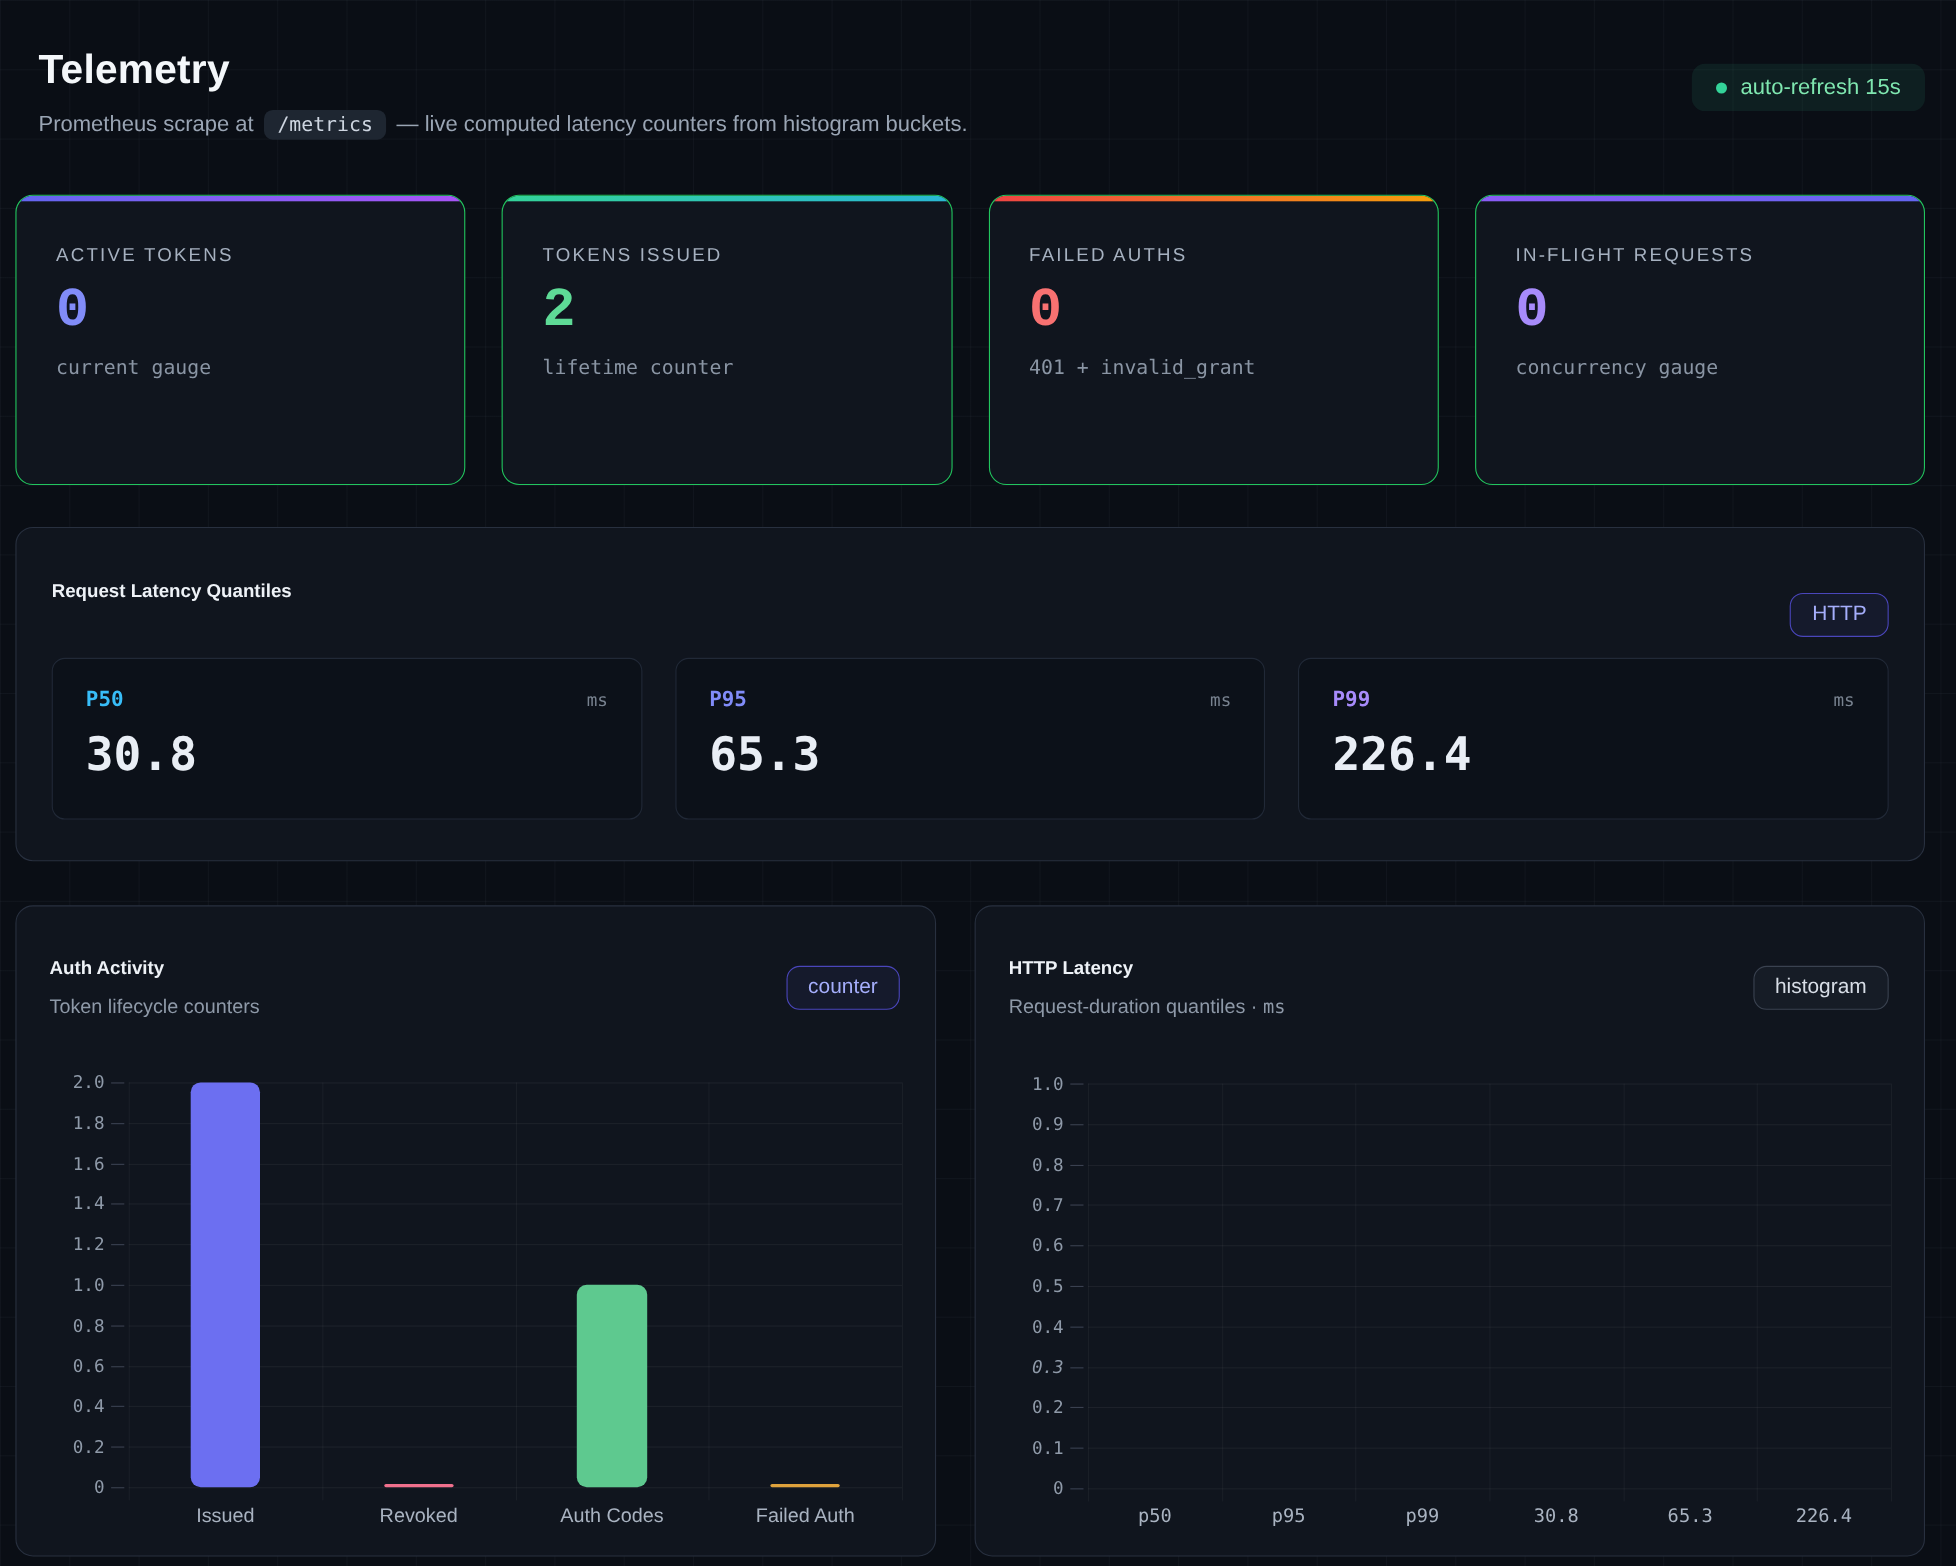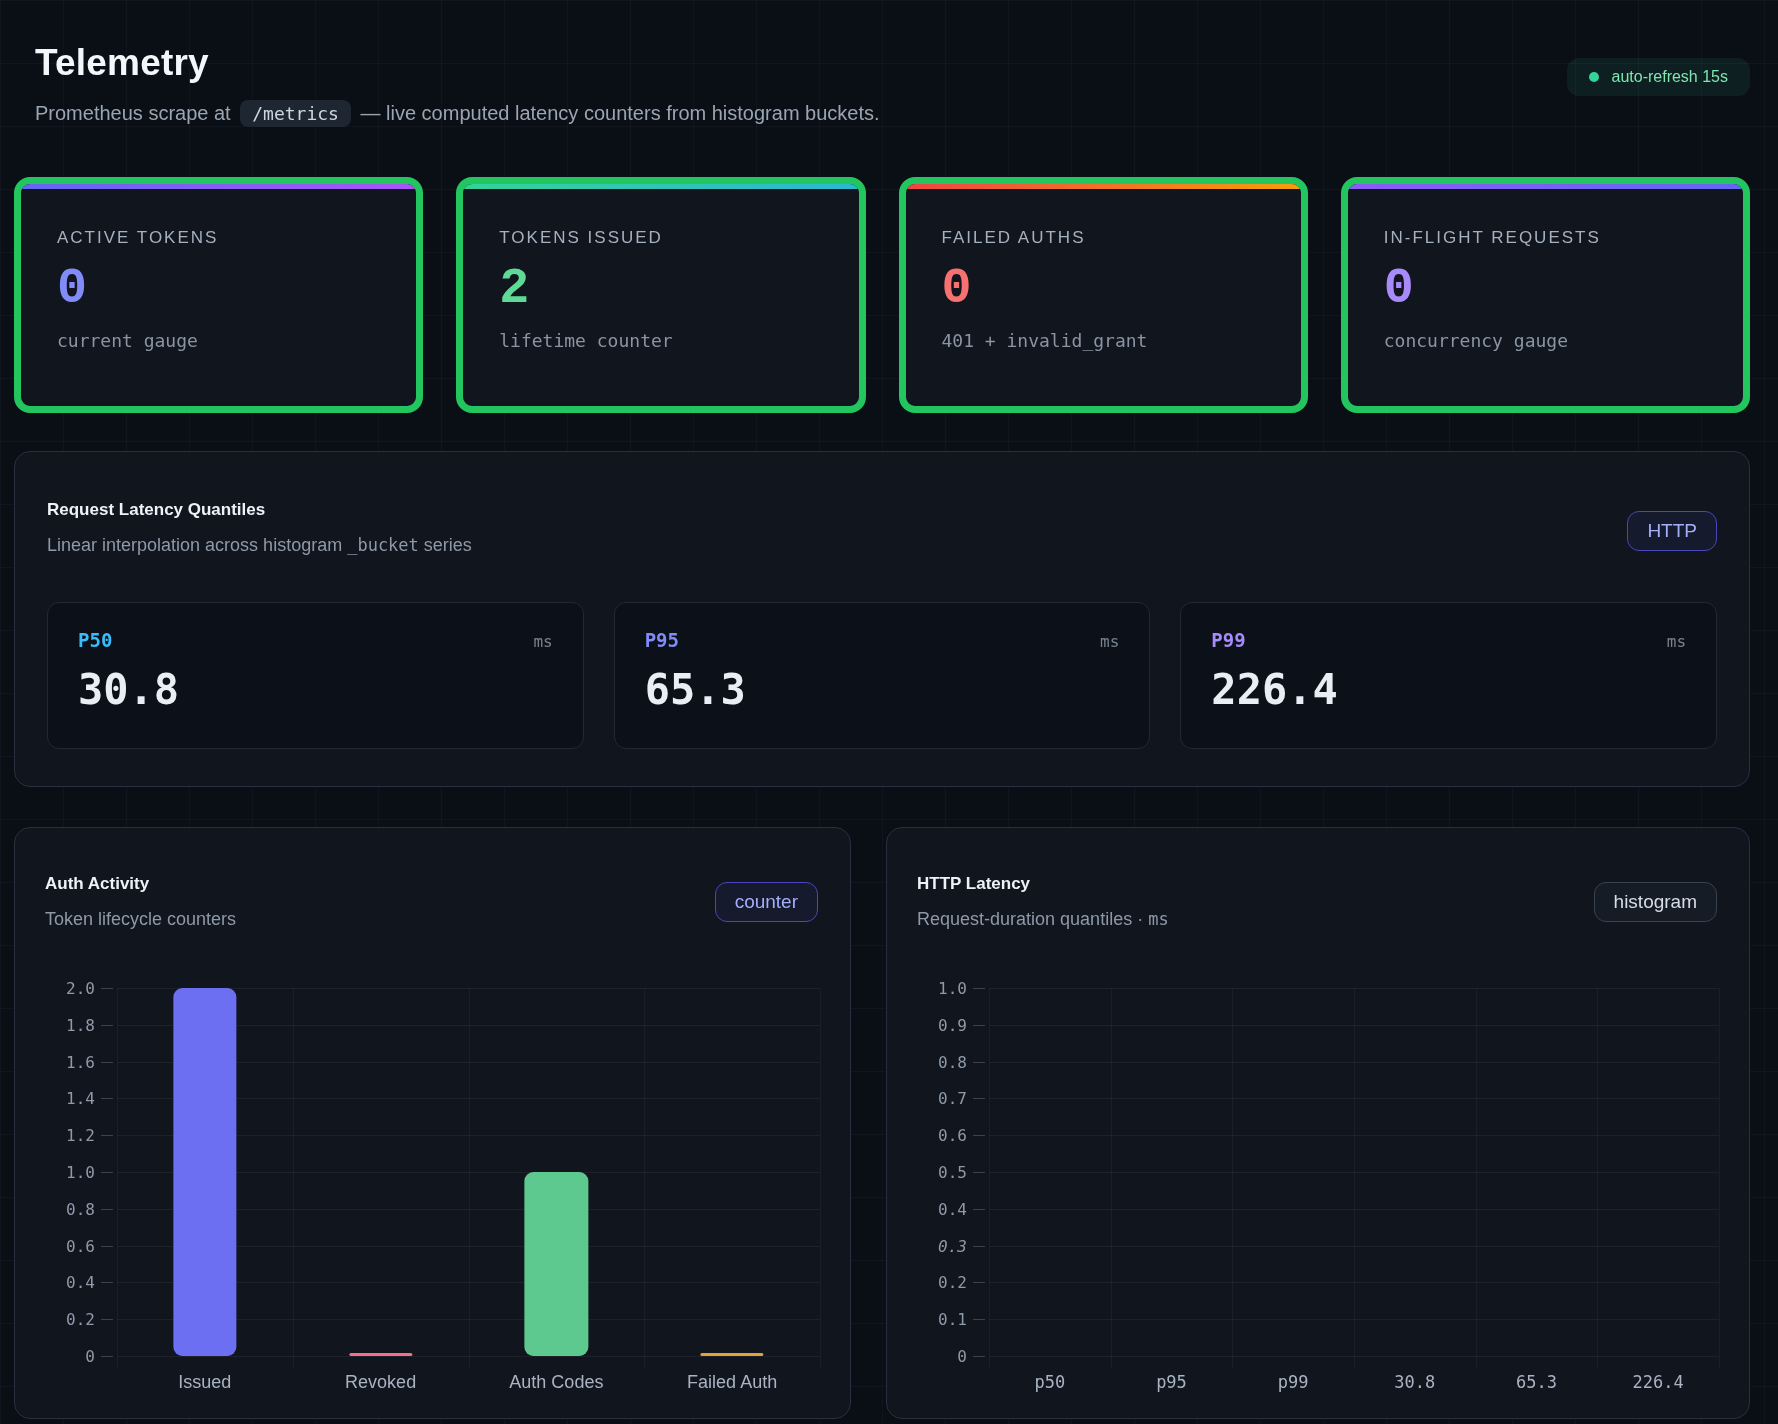--- a/index.html
+++ b/index.html
@@ -20,29 +20,29 @@
   .page-title { font-size:37px; font-weight:700; letter-spacing:0.2px; color:#f4f7fa; }
   .page-subtitle { margin-top:18px; font-size:20px; color:#9aa5b4; }
   .code-chip {
     font-family:"DejaVu Sans Mono",monospace; font-size:18px; color:#ced6e1;
     background:#1e2631; border-radius:8px; padding:3px 12px; margin:0 4px;
   }
   .refresh-badge {
     position:absolute; right:0; top:58px;
     display:flex; align-items:center; gap:12px;
     background:rgba(52,211,153,0.09); border-radius:12px; padding:10px 22px;
-    font-size:16px; color:#7fe7b0;
+    font-size:20px; color:#7fe7b0;
   }
   .refresh-dot { width:10px; height:10px; border-radius:50%; background:#34d399; }
 
   
   .stats-row { display:flex; gap:33px; margin-top:52px; }
   .stat-card {
-    position:relative; flex:1; height:236px;
-    background:#10151e; border:7px solid #22c55e; border-radius:16px;
+    position:relative; flex:1; height:264px;
+    background:#10151e; border:1px solid #22c55e; border-radius:16px;
     padding:44px 36px 0 36px; overflow:hidden;
   }
   .stat-accent { position:absolute; top:0; left:0; right:0; height:5px; }
   .stat-label { font-size:17px; font-weight:500; letter-spacing:2px; color:#a6b1c0; }
   .stat-value { margin-top:16px; font-family:"Liberation Mono",monospace; font-size:50px; font-weight:700; line-height:1; }
   .stat-sub { margin-top:16px; font-family:"DejaVu Sans Mono",monospace; font-size:18px; color:#8a95a4; }
 
   
   .panel {
     position:relative; background:#10151e; border:1px solid #28303f; border-radius:16px;
@@ -133,25 +133,20 @@
     <div class="stat-card">
       <div class="stat-accent" style="background: linear-gradient(90deg, rgb(139, 92, 246), rgb(99, 102, 241));"></div>
       <div class="stat-label">IN-FLIGHT REQUESTS</div>
       <div class="stat-value" style="color: rgb(167, 139, 250);">0</div>
       <div class="stat-sub">concurrency gauge</div>
     </div>
   </div>
 
   <div class="panel latency-panel">
     <div class="panel-title">Request Latency Quantiles</div>
-    <div class="panel-subtitle">
-      <span>Linear interpolation across histogram</span>
-      <span class="mono">_bucket</span>
-      <span>series</span>
-    </div>
     <div class="tag-badge tag-indigo">HTTP</div>
     <div class="q-row">
       <div class="q-tile">
         <div class="q-top">
           <span class="q-label" style="color: rgb(56, 189, 248);">P50</span>
           <span class="q-unit">ms</span>
         </div>
         <div class="q-value">30.8</div>
       </div>
       <div class="q-tile">

